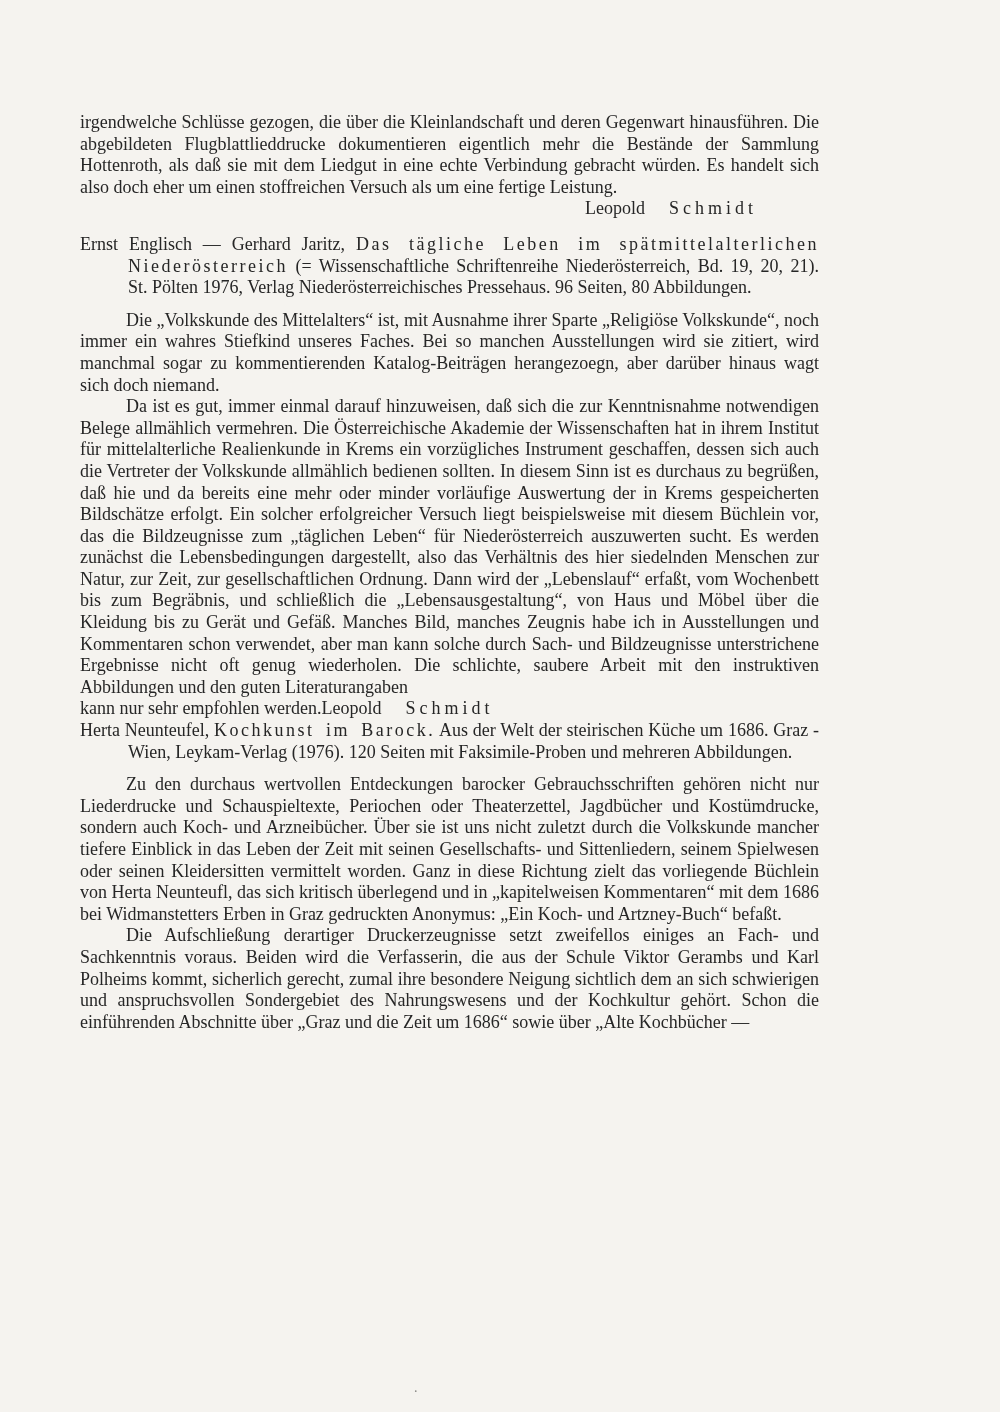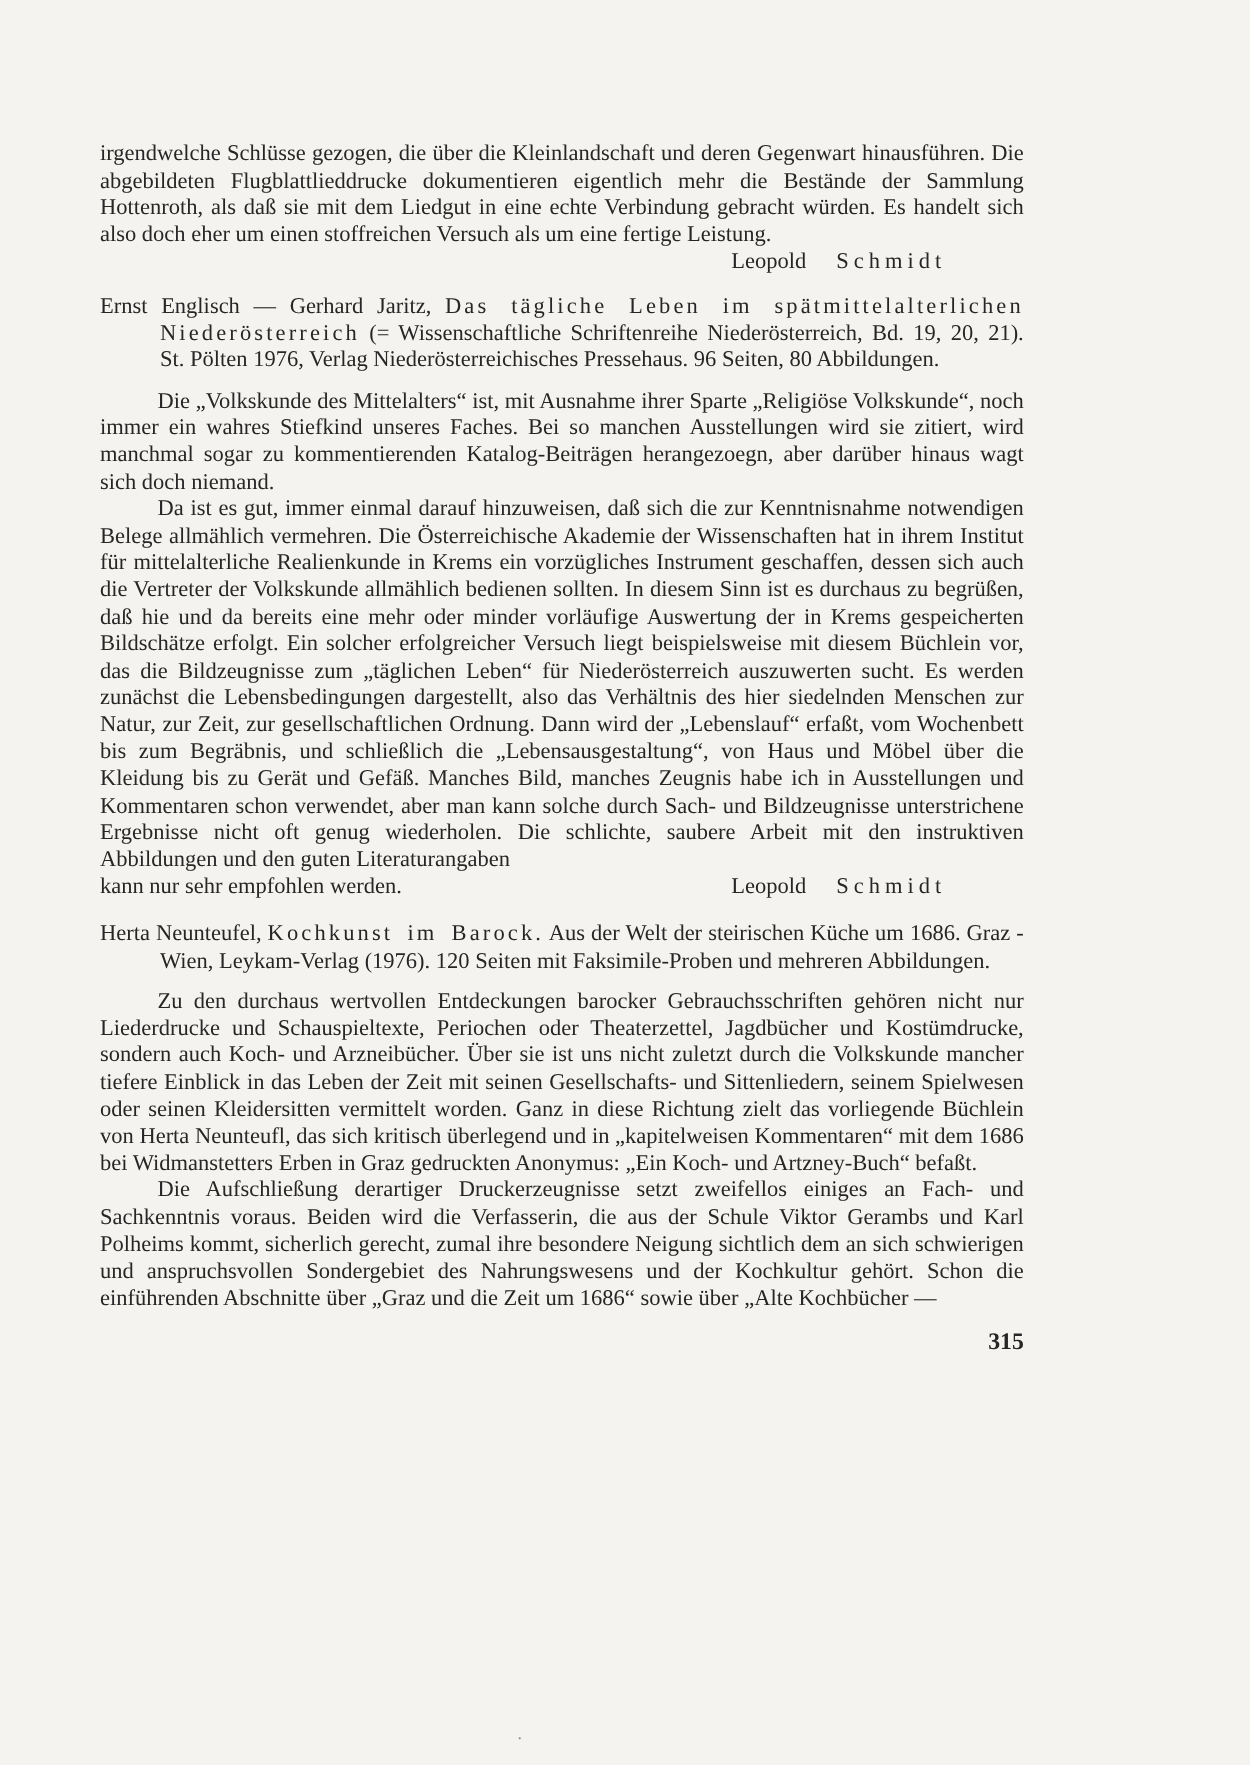--- a/index.html
+++ b/index.html
@@ -43,25 +43,25 @@
     margin-bottom: 11px;
   }
   .heading-authors { font-weight: normal; }
   .spaced-title {
     letter-spacing: 2.5px;
     word-spacing: 4px;
   }
   .body-para { text-indent: 46px; }
   .closing-line {
     display: flex;
-    justify-content: space-between;
+    justify-content: flex-start;
     padding-right: 62px;
     font-family: Liberation Serif, serif;
   }
-  .review-2 { margin-top: 16px; }
+  .review-2 { margin-top: 0; }
   .page-number {
     text-align: right;
     margin-top: 14px;
     font-weight: bold;
     font-size: 19px;
   }
   .footer-artifact {
     position: absolute;
     left: 414px;
     top: 1380px;
@@ -100,17 +100,16 @@
   <div class="review-heading review-2 block">
     <span class="heading-authors">Herta Neunteufel,</span>
     <span class="spaced-title">Kochkunst im Barock.</span>
     <span>Aus der Welt der steirischen Küche um 1686. Graz - Wien, Leykam-Verlag (1976). 120 Seiten mit Faksimile-Proben und mehreren Abbildungen.</span>
   </div>
 
   <p class="body-para">Zu den durchaus wertvollen Entdeckungen barocker Gebrauchsschriften gehören nicht nur Liederdrucke und Schauspieltexte, Periochen oder Theaterzettel, Jagdbücher und Kostümdrucke, sondern auch Koch- und Arzneibücher. Über sie ist uns nicht zuletzt durch die Volkskunde mancher tiefere Einblick in das Leben der Zeit mit seinen Gesellschafts- und Sittenliedern, seinem Spielwesen oder seinen Kleidersitten vermittelt worden. Ganz in diese Richtung zielt das vorliegende Büchlein von Herta Neunteufl, das sich kritisch überlegend und in „kapitelweisen Kommentaren“ mit dem 1686 bei Widmanstetters Erben in Graz gedruckten Anonymus: „Ein Koch- und Artzney-Buch“ befaßt.</p>
 
   <p class="body-para">Die Aufschließung derartiger Druckerzeugnisse setzt zweifellos einiges an Fach- und Sachkenntnis voraus. Beiden wird die Verfasserin, die aus der Schule Viktor Gerambs und Karl Polheims kommt, sicherlich gerecht, zumal ihre besondere Neigung sichtlich dem an sich schwierigen und anspruchsvollen Sondergebiet des Nahrungswesens und der Kochkultur gehört. Schon die einführenden Abschnitte über „Graz und die Zeit um 1686“ sowie über „Alte Kochbücher —</p>
 
-  <div class="page-number block">315</div>
 
 </div>
 
 <span class="footer-artifact">.</span>
 
 </body></html>

